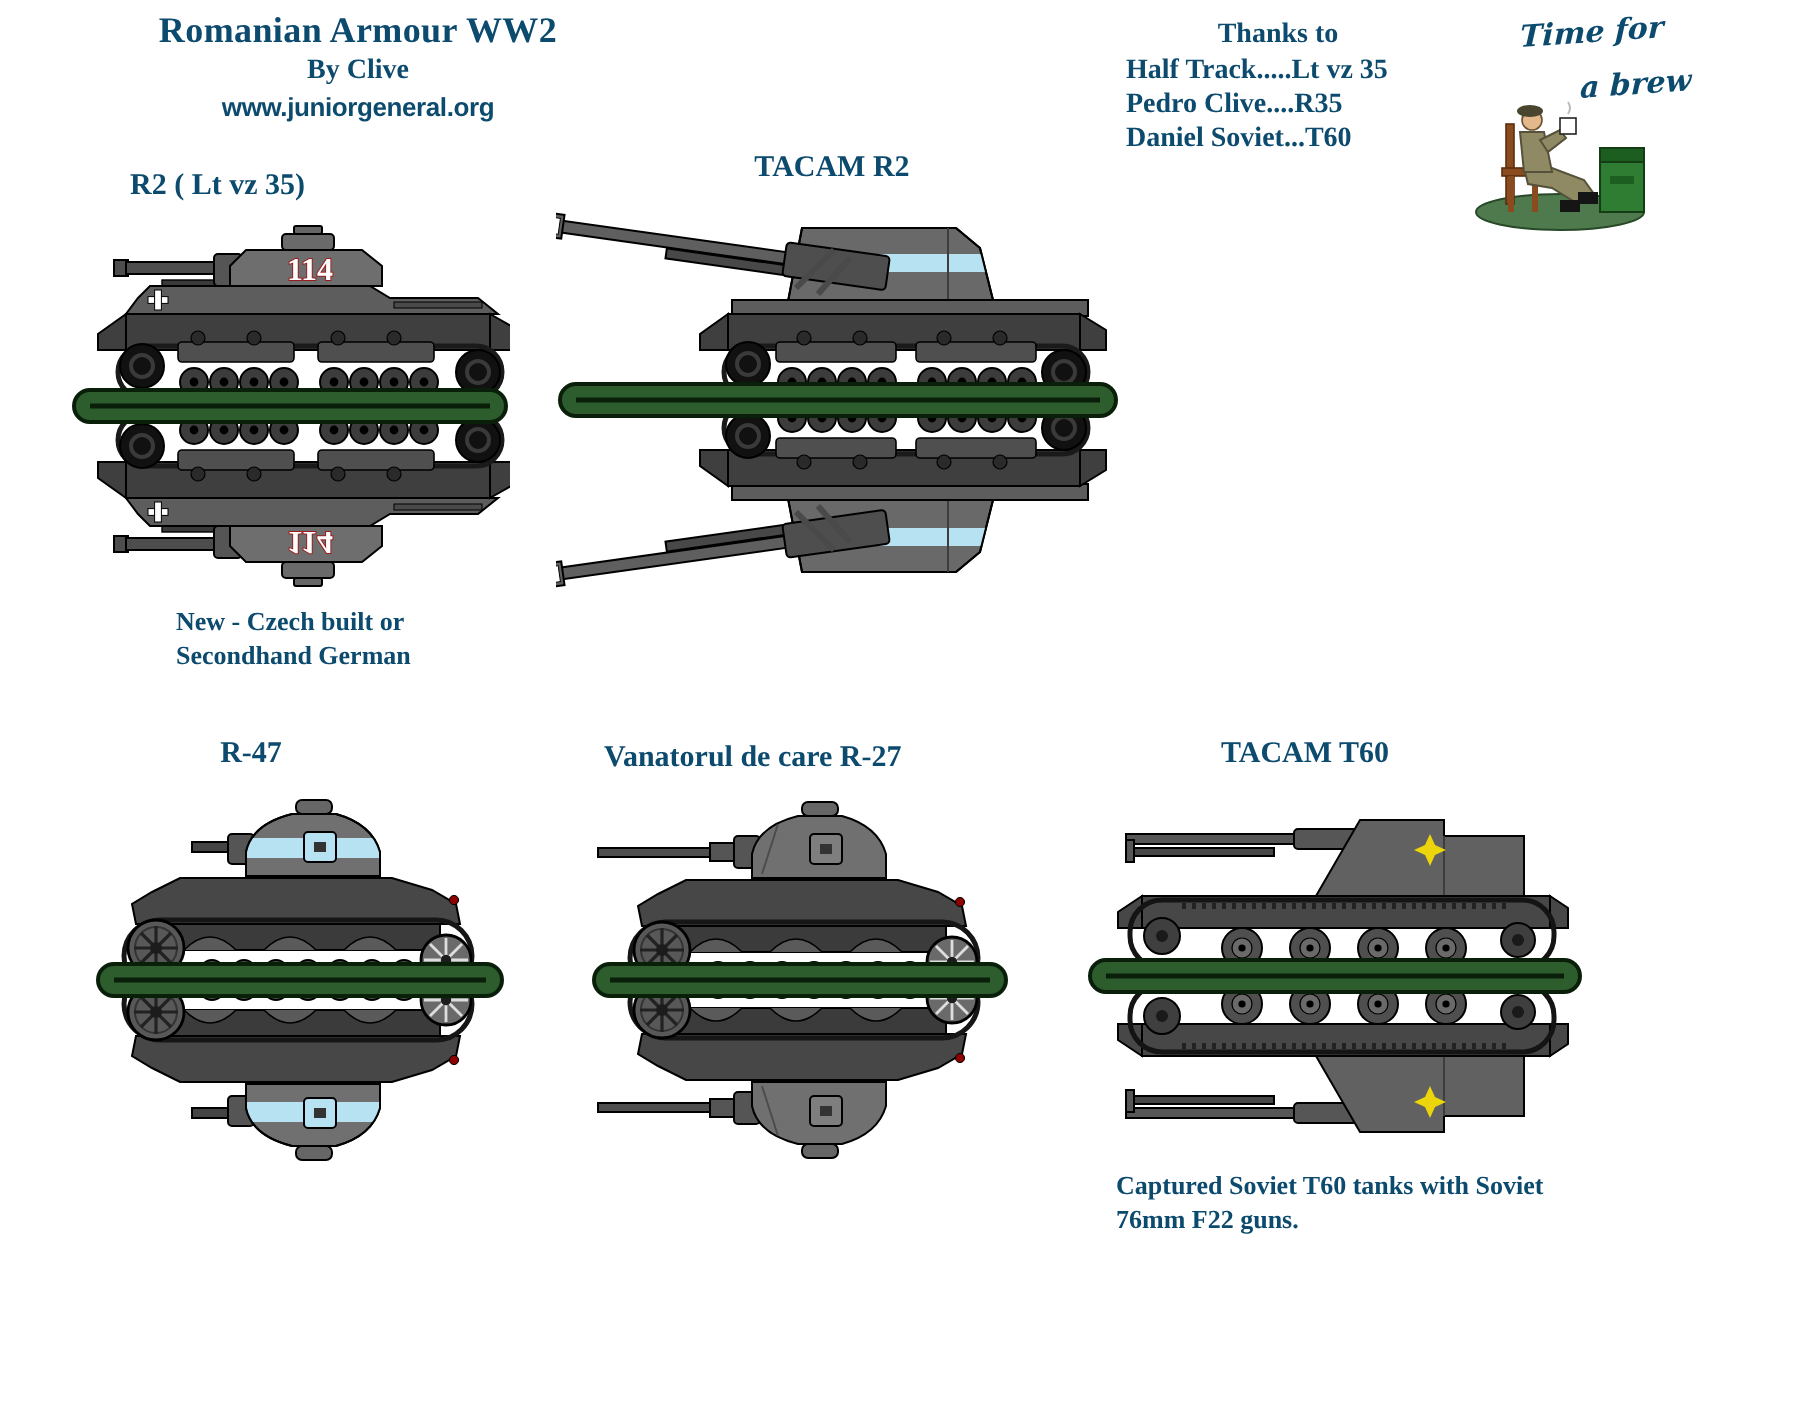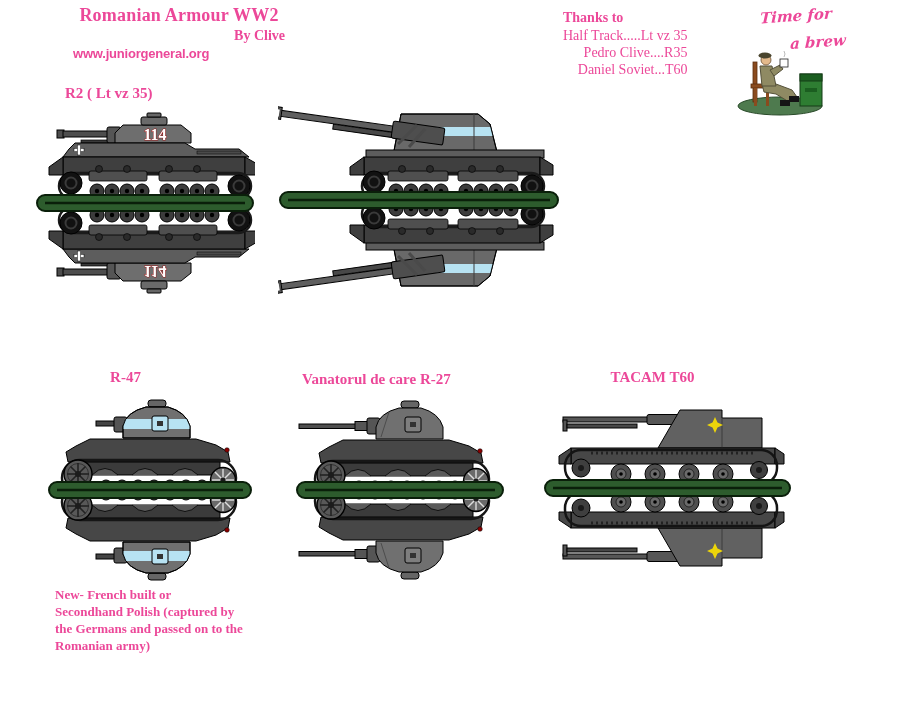--- a/index.html
+++ b/index.html
@@ -1,23 +1,23 @@
 <!DOCTYPE html>
 <html><head>
 <meta charset="utf-8">
 <style>
   html,body{margin:0;padding:0;background:#fff;}
   .page{position:relative;width:901px;height:714px;background:#ffffff;overflow:hidden;
-        font-family:"Liberation Serif",serif;color:#ec4899;}
+        font-family:"Liberation Serif",serif;color:#0c4a6e;}
   .abs{position:absolute;}
   .title{font-weight:bold;font-size:18px;text-align:center;letter-spacing:.2px;}
-  .byline{font-weight:bold;font-size:14px;text-align:right;}
-  .website{font-family:"Liberation Sans",sans-serif;font-weight:bold;font-size:13px;text-align:left;letter-spacing:-.2px;}
-  .credits-heading{font-weight:bold;font-size:14px;text-align:left;width:152px;}
-  .credit-line{font-weight:normal;font-size:14px;line-height:17px;white-space:pre;text-align:right;}
+  .byline{font-weight:bold;font-size:14px;text-align:center;}
+  .website{font-family:"Liberation Sans",sans-serif;font-weight:bold;font-size:13px;text-align:center;letter-spacing:-.2px;}
+  .credits-heading{font-weight:bold;font-size:14px;text-align:center;width:152px;}
+  .credit-line{font-weight:bold;font-size:14px;line-height:17px;white-space:pre;}
   .script{font-family:"DejaVu Serif",serif;font-style:italic;font-weight:bold;font-size:15px;
           transform:rotate(-4deg) skewX(-6deg);}
   .tank-label{font-weight:bold;font-size:15px;}
   .tank-label.centered{text-align:center;}
   .caption{font-weight:bold;font-size:13px;line-height:1.3;white-space:pre-line;}
   svg{position:absolute;display:block;}
 </style>
 </head>
 <body>
 
@@ -120,21 +120,24 @@
           <circle cx="177" cy="88" r="2.2" fill="#000"></circle>
       </g>
     </g>
     <use href="#g-r2" transform="translate(0,200) scale(1,-1)"></use>
     <g>
       <rect x="2" y="92" width="216" height="16" rx="8" fill="#2d5c2d" stroke="#0a1f0a" stroke-width="2"></rect>
       <line x1="10" y1="100" x2="210" y2="100" stroke="#0a1f0a" stroke-width="2.5"></line>
     </g>
   </svg>
 
-
+  <div class="abs caption" style="left:88px;top:303px">New - Czech built or
+Secondhand German</div>
+
+  <div class="abs tank-label centered" style="left:316px;top:76px;width:200px">TACAM R2</div>
 
   <svg viewBox="0 0 285 216" style="left:278px;top:94px;width:285px;height:216px">
     <defs>
       <clipPath id="clip-tacamr2-super">
         <polygon points="115,62 123,20 200,20 212,30 220,62"></polygon>
       </clipPath>
     </defs>
     <g id="g-tacamr2">
 
       <polygon points="115,62 123,20 200,20 212,30 220,62" fill="#696969" stroke="#000"></polygon>
@@ -265,24 +268,20 @@
         <circle cx="154" cy="96" r="1.8" fill="#000"></circle>
       </g>
     </g>
     <use href="#g-r35" transform="translate(0,200) scale(1,-1)"></use>
     <g>
       <rect x="1" y="92" width="202" height="16" rx="8" fill="#2d5c2d" stroke="#0a1f0a" stroke-width="2"></rect>
       <line x1="9" y1="100" x2="195" y2="100" stroke="#0a1f0a" stroke-width="2.5"></line>
     </g>
   </svg>
 
-  <div class="abs caption" style="left:55px;top:587px">New- French built or
-Secondhand Polish (captured by
-the Germans and passed on to the
-Romanian army)</div>
 
   <div class="abs tank-label" style="left:302px;top:371px">Vanatorul de care R-27</div>
 
   <svg viewBox="0 0 215 190" style="left:293px;top:392px;width:215px;height:190px">
     <g id="g-van">
 
       <rect x="6" y="32" width="66" height="4.5" fill="#4f4f4f" stroke="#000"></rect>
       <rect x="62" y="29.5" width="16" height="9" fill="#555" stroke="#000"></rect>
       <rect x="74" y="26" width="13" height="16" rx="2" fill="#555" stroke="#000"></rect>
 
@@ -386,14 +385,16 @@
           <circle cx="180" cy="78" r="1.8" fill="#000"></circle>
       </g>
     </g>
     <use href="#g-t60" transform="translate(0,184) scale(1,-1)"></use>
     <g>
       <rect x="2" y="84" width="245" height="16" rx="8" fill="#2d5c2d" stroke="#0a1f0a" stroke-width="2"></rect>
       <line x1="10" y1="92" x2="239" y2="92" stroke="#0a1f0a" stroke-width="2.5"></line>
     </g>
   </svg>
 
+  <div class="abs caption" style="left:558px;top:585px">Captured Soviet T60 tanks with Soviet
+76mm F22 guns.</div>
 
 </div>
 
 </body></html>

